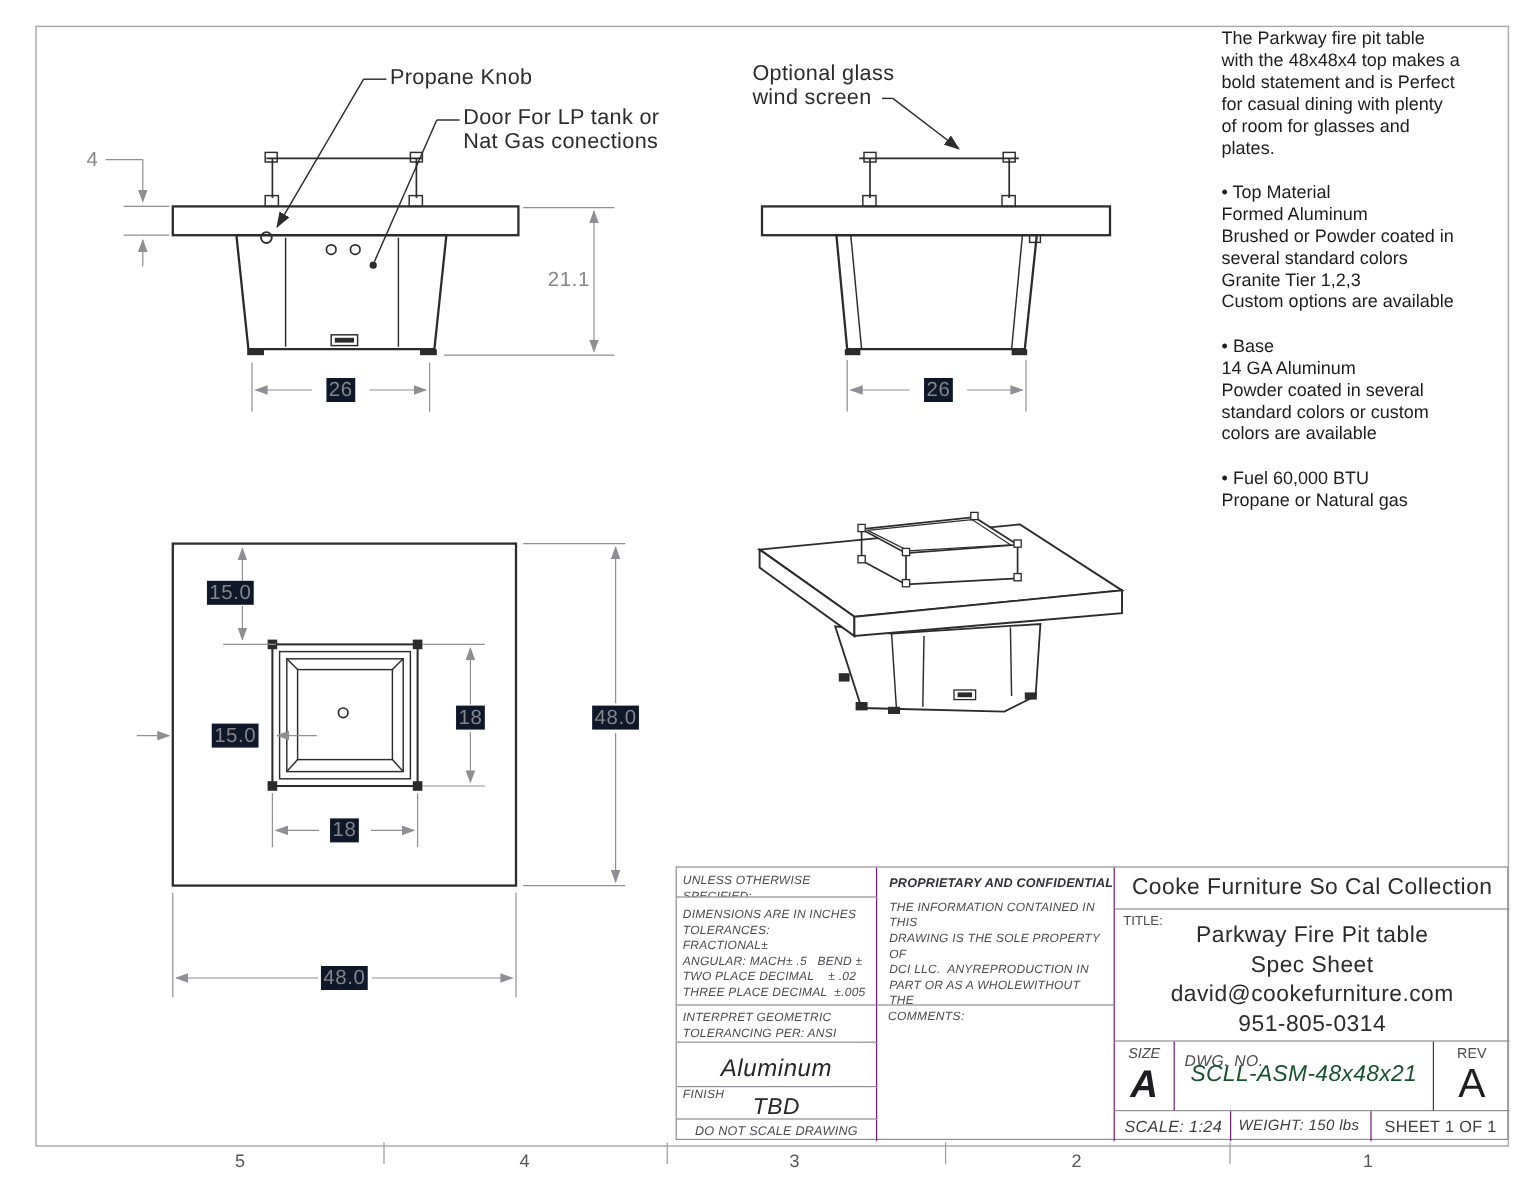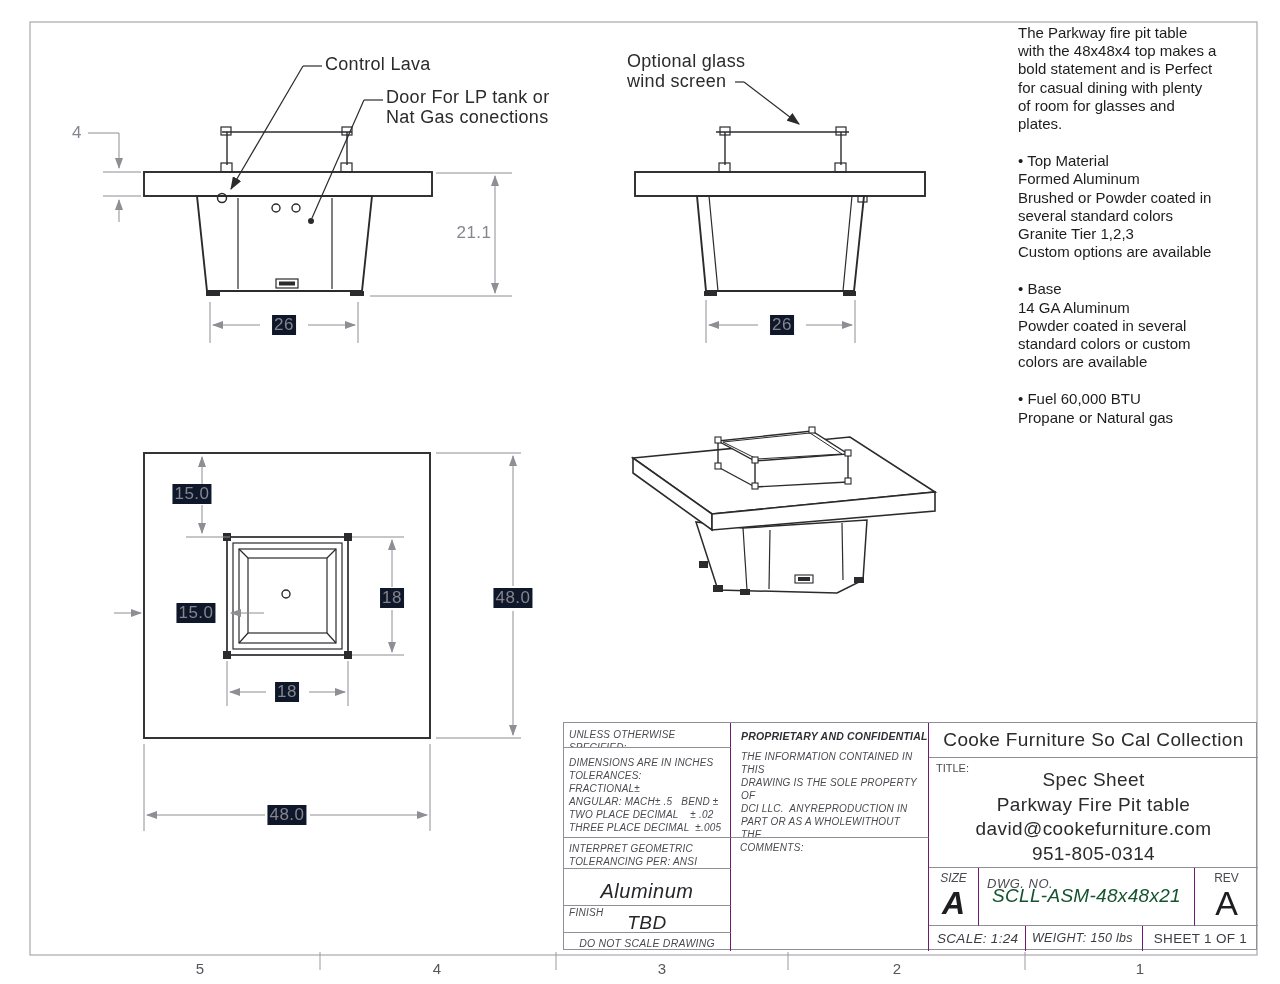--- a/index.html
+++ b/index.html
@@ -242,21 +242,21 @@
       <rect x="715" y="437" width="6" height="6" fill="#ffffff" stroke-width="1.1"></rect>
       <rect x="809" y="427" width="6" height="6" fill="#ffffff" stroke-width="1.1"></rect>
       <rect x="845" y="450" width="6" height="6" fill="#ffffff" stroke-width="1.1"></rect>
       <rect x="752" y="457" width="6" height="6" fill="#ffffff" stroke-width="1.1"></rect>
       <rect x="715" y="463" width="6" height="6" fill="#ffffff" stroke-width="1.1"></rect>
       <rect x="752" y="483" width="6" height="6" fill="#ffffff" stroke-width="1.1"></rect>
       <rect x="845" y="478" width="6" height="6" fill="#ffffff" stroke-width="1.1"></rect>
     </g>
   </svg>
 
-  <div class="callout" style="left:325px;top:55px;">Control Lava</div>
+  <div class="callout" style="left:325px;top:55px;">Propane Knob</div>
   <div class="callout pre" style="left:386px;top:88px;">Door For LP tank or
 Nat Gas conections</div>
   <div class="callout pre" style="left:627px;top:52px;">Optional glass
 wind screen</div>
 
   <div class="dim nobg" style="left:77px;top:133px;">4</div>
   <div class="dim nobg" style="left:474px;top:233px;">21.1</div>
   <div class="dim" style="left:284px;top:325px;">26</div>
   <div class="dim" style="left:782px;top:325px;">26</div>
   <div class="dim" style="left:192px;top:494px;">15.0</div>
@@ -319,22 +319,22 @@
 DCI LLC ISPROHIBITED.</div>
     </div>
     <div class="cell br" style="left:167px;top:115px;width:198px;height:113px;">
       <div class="t-label" style="position:absolute;left:9px;top:4px;">COMMENTS:</div>
     </div>
 
     <div class="cell bb company" style="left:365px;top:0;width:329px;height:35px;">Cooke Furniture So Cal Collection</div>
     <div class="cell bb" style="left:365px;top:35px;width:329px;height:110px;">
       <div style="position:absolute;left:7px;top:4px;font-size:11px;">TITLE:</div>
       <div class="title-lines" style="position:absolute;left:0;right:0;top:10px;">
+        <div>Parkway Fire Pit table</div>
         <div>Spec Sheet</div>
-        <div>Parkway Fire Pit table</div>
         <div>david@cookefurniture.com</div>
         <div>951-805-0314</div>
       </div>
     </div>
     <div class="cell bb br" style="left:365px;top:145px;width:50px;height:58px;">
       <div class="t-center" style="position:absolute;left:0;right:0;top:3px;font-size:12px;">SIZE</div>
       <div class="letterA" style="position:absolute;left:0;right:0;top:20px;">A</div>
     </div>
     <div class="cell bb br" style="left:415px;top:145px;width:216px;height:58px;">
       <div style="position:absolute;left:8px;top:8px;font-size:13px;letter-spacing:0.5px;">DWG.  NO.</div>

